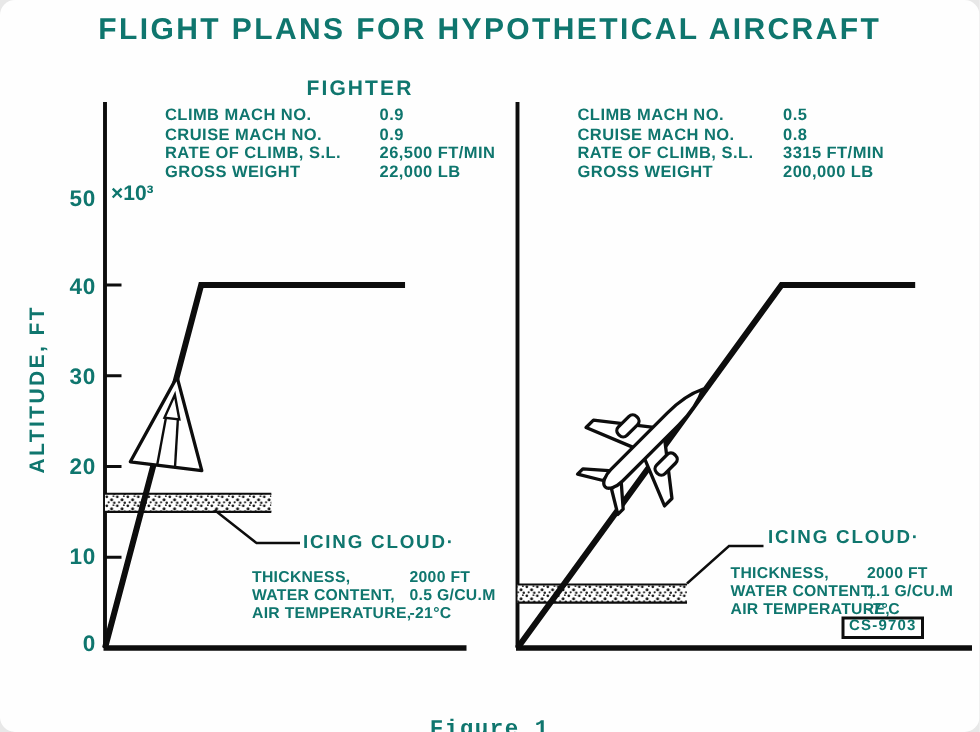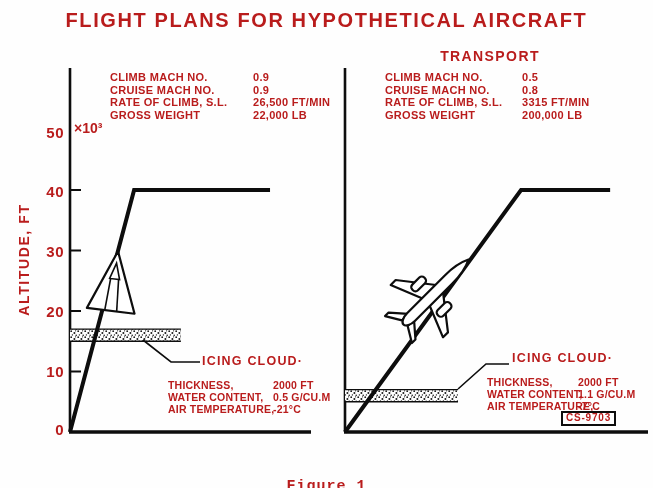--- a/index.html
+++ b/index.html
@@ -1,19 +1,20 @@
 <!DOCTYPE html>
 <html><head>
 <meta charset="utf-8">
 <style>
   html,body{margin:0;padding:0;background:#e8e8e8;}
   .page{
     position:relative;width:653px;height:488px;background:#fefefe;
-    font-family:"Liberation Sans",sans-serif;color:#b91c1c;font-weight:700;
+    font-family:"Liberation Sans",sans-serif;color:#0f766e;font-weight:700;
     overflow:hidden;
+    border-radius:10px;
   }
   .abs{position:absolute;line-height:1.05;white-space:nowrap;}
   .title{
     left:0;top:10px;width:653px;text-align:center;
     font-size:20px;letter-spacing:1.6px;
   }
   .panel-title{font-size:14px;letter-spacing:1.4px;text-align:center;}
   .spec-row{display:flex;font-size:11px;letter-spacing:.3px;align-items:center;}
   .spec-label-f{width:143px;}
   .spec-label-t{width:137px;}
@@ -111,38 +112,38 @@
 
   <div class="abs vlabel">ALTITUDE, FT</div>
   <div class="abs tick" style="top:125px">50</div>
   <div class="abs mult">×10³</div>
   <div class="abs tick" style="top:184px">40</div>
   <div class="abs tick" style="top:244px">30</div>
   <div class="abs tick" style="top:304px">20</div>
   <div class="abs tick" style="top:364px">10</div>
   <div class="abs tick" style="top:422px">0</div>
 
+  <div class="abs panel-title" style="left:110px;top:51px;width:260px">FIGHTER</div>
   <div class="abs spec-row" style="left:110px;top:72px">
     <span class="spec-label-f">CLIMB MACH NO.</span>
     <span>0.9</span>
   </div>
   <div class="abs spec-row" style="left:110px;top:84.5px">
     <span class="spec-label-f">CRUISE MACH NO.</span>
     <span>0.9</span>
   </div>
   <div class="abs spec-row" style="left:110px;top:97px">
     <span class="spec-label-f">RATE OF CLIMB, S.L.</span>
     <span>26,500 FT/MIN</span>
   </div>
   <div class="abs spec-row" style="left:110px;top:109.5px">
     <span class="spec-label-f">GROSS WEIGHT</span>
     <span>22,000 LB</span>
   </div>
 
-  <div class="abs panel-title" style="left:385px;top:49px;width:210px">TRANSPORT</div>
   <div class="abs spec-row" style="left:385px;top:72px">
     <span class="spec-label-t">CLIMB MACH NO.</span>
     <span>0.5</span>
   </div>
   <div class="abs spec-row" style="left:385px;top:84.5px">
     <span class="spec-label-t">CRUISE MACH NO.</span>
     <span>0.8</span>
   </div>
   <div class="abs spec-row" style="left:385px;top:97px">
     <span class="spec-label-t">RATE OF CLIMB, S.L.</span>

